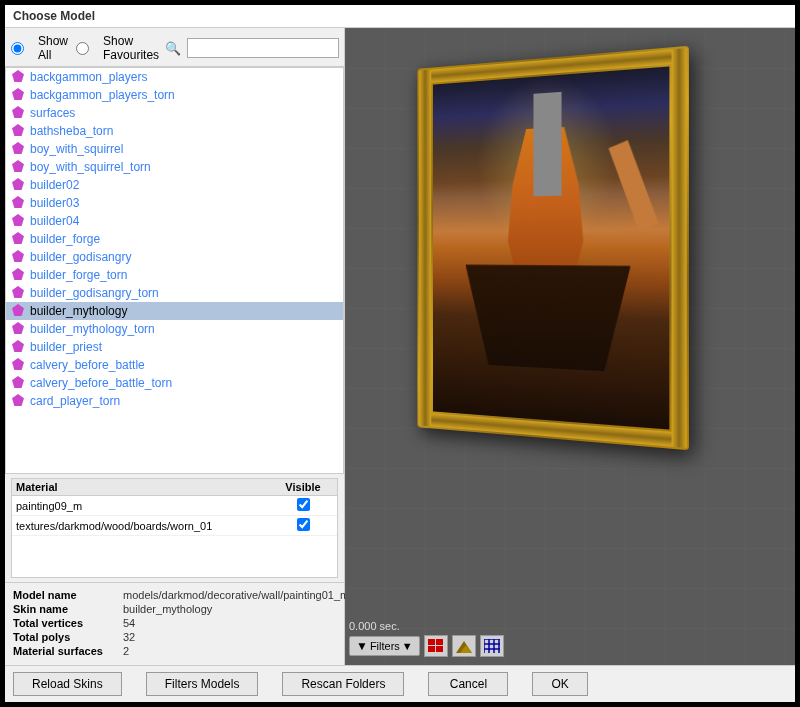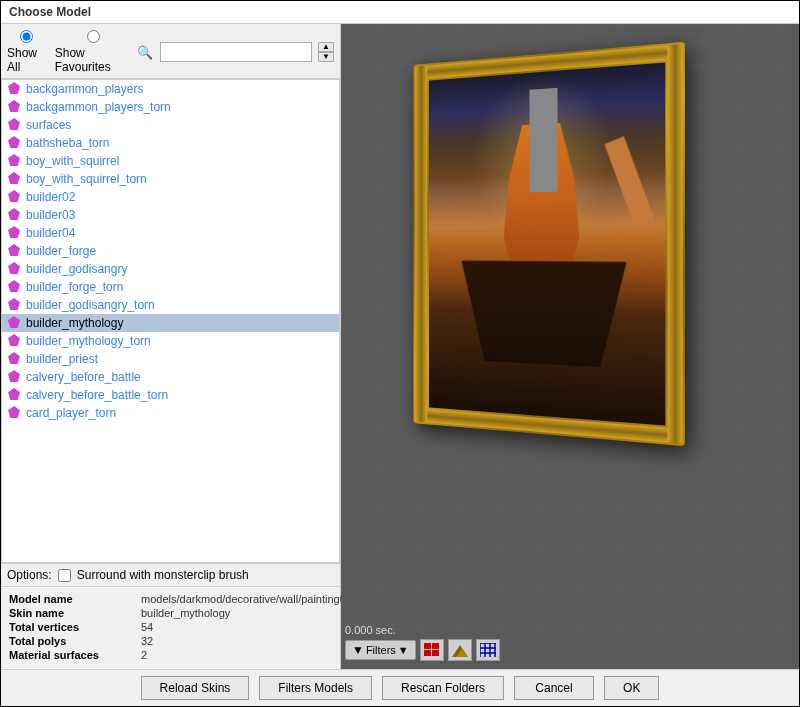--- a/index.html
+++ b/index.html
@@ -8,21 +8,21 @@
       font-size: 12px;
       background: #f0f0f0;
       width: 800px;
       height: 707px;
       overflow: hidden;
     }
     .dialog {
       width: 800px;
       height: 707px;
       background: #f0f0f0;
-      border: 1px solid #000000;
+      border: 5px solid #000000;
       display: flex;
       flex-direction: column;
     }
     .title-bar {
       background: #fff;
       border-bottom: 1px solid #ccc;
       padding: 4px 8px;
       font-weight: bold;
       font-size: 12px;
       color: #333;
@@ -47,23 +47,22 @@
       border-bottom: 1px solid #ccc;
     }
     .radio-group {
       display: flex;
       align-items: center;
       gap: 8px;
     }
     .radio-label {
       display: flex;
       align-items: center;
-      gap: 3px;
+      gap: 14px;
       font-size: 12px;
-      flex-direction: column;
     }
     .radio-label input { margin: 0; }
     .search-input {
       flex: 1;
       height: 20px;
       border: 1px solid #aaa;
       padding: 0 4px;
       font-size: 11px;
       background: white;
     }
@@ -154,21 +153,21 @@
       font-size: 11px;
       background: #f0f0f0;
       border-top: 1px solid #ccc;
     }
     .info-row {
       display: flex;
       margin-bottom: 2px;
     }
     .info-label {
       font-weight: bold;
-      width: 132px;
+      width: 110px;
       flex-shrink: 0;
     }
     .info-value { color: #333; }
     .right-panel {
       flex: 1;
       background: #6a6a6a;
       position: relative;
       display: flex;
       flex-direction: column;
     }
@@ -340,22 +339,22 @@
       display: flex;
       align-items: center;
       justify-content: center;
       font-size: 14px;
     }
     .bottom-bar {
       padding: 6px 8px;
       background: #f0f0f0;
       border-top: 1px solid #ccc;
       display: flex;
-      justify-content: center;
-      gap: 10px;
+      justify-content: flex-start;
+      gap: 24px;
     }
     .dialog-btn {
       padding: 4px 18px;
       background: #e8e8e8;
       border: 1px solid #999;
       cursor: pointer;
       font-size: 12px;
       min-width: 80px;
     }
     .dialog-btn.ok-btn {
@@ -467,26 +466,36 @@
           <div class="model-item">
             <span class="model-icon"><span class="gem-icon"></span></span>
             <span>calvery_before_battle_torn</span>
           </div>
           <div class="model-item">
             <span class="model-icon"><span class="gem-icon"></span></span>
             <span>card_player_torn</span>
           </div>
         </div>
 
-      <div class="options-bar">
-        <span>Options:</span>
-        <input type="checkbox" style="">
-        <span>Surround with monsterclip brush</span>
-      </div>
-
+
+      <div class="materials-panel">
+        <div class="materials-header">
+          <span class="mat-col-material">Material</span>
+          <span class="mat-col-visible">Visible</span>
+        </div>
+
+      <div class="materials-row">
+            <span class="mat-name">painting09_m</span>
+            <span class="mat-check"><input type="checkbox" checked="" style=""></span>
+          </div>
+          <div class="materials-row">
+            <span class="mat-name">textures/darkmod/wood/boards/worn_01</span>
+            <span class="mat-check"><input type="checkbox" checked="" style=""></span>
+          </div>
+        </div>
 
       <div class="info-panel">
         <div class="info-row">
           <span class="info-label">Model name</span>
           <span class="info-value">models/darkmod/decorative/wall/painting01_m.lwo</span>
         </div>
         <div class="info-row">
           <span class="info-label">Skin name</span>
           <span class="info-value">builder_mythology</span>
         </div>

